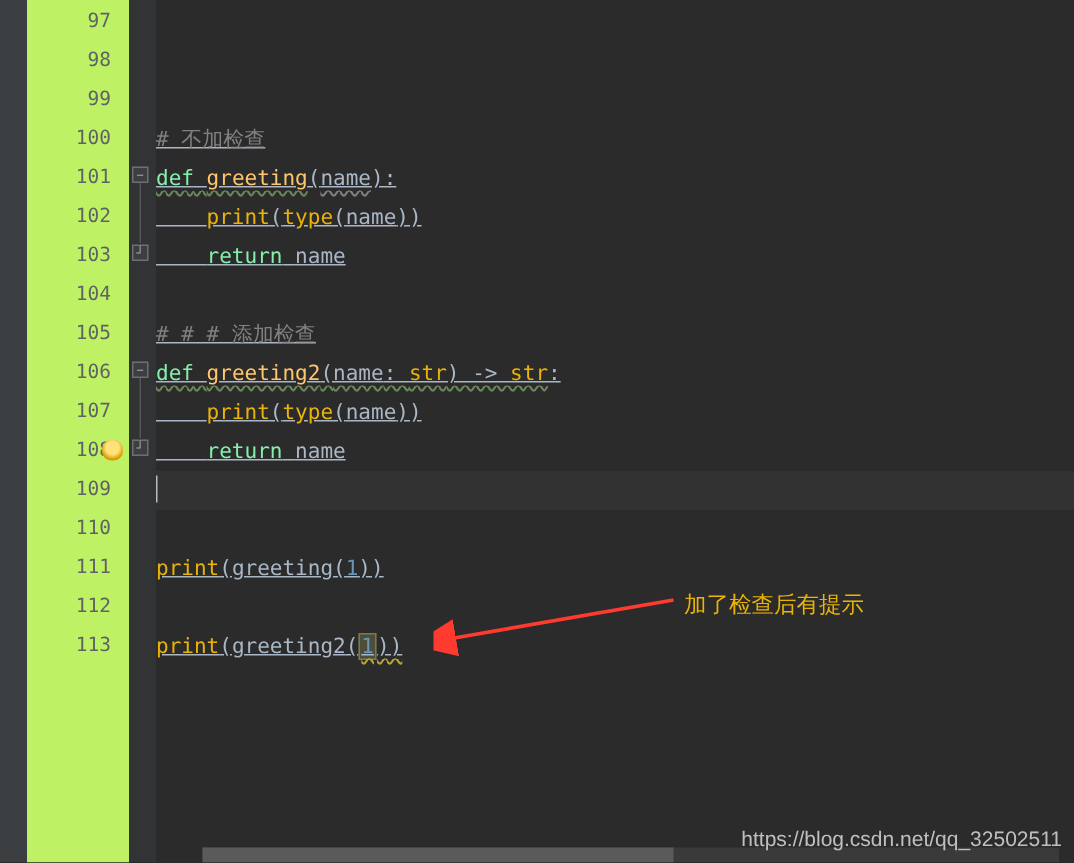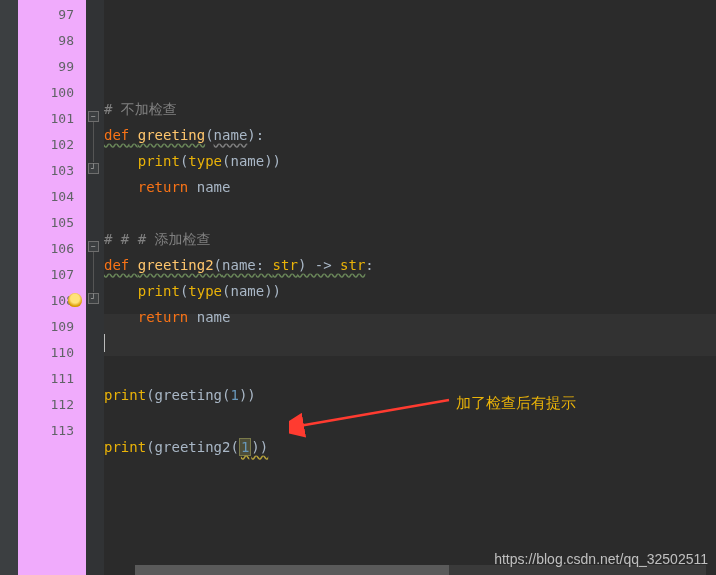--- a/index.html
+++ b/index.html
@@ -19,21 +19,21 @@
     height: 100%;
     background: #2b2b2b;
   }
   .left-stripe {
     width: 18px;
     background: #3c3f41;
     height: 100%;
   }
   .gutter {
     width: 68px;
-    background: #f0abfc;
+    background: #bef264;
     padding-top: 2px;
     color: #606366;
     text-align: right;
     user-select: none;
   }
   .gutter-line {
     height: 26px;
     line-height: 26px;
     padding-right: 12px;
     font-size: 13px;
@@ -67,31 +67,32 @@
   .bulb {
     position: absolute;
     left: -18px;
     width: 14px;
     height: 14px;
     background: radial-gradient(circle at 50% 40%, #ffe27a 40%, #d99a00 70%);
     border-radius: 50% 50% 45% 45%;
   }
   .code-area {
     flex: 1;
-    padding-top: 18px;
-    position: relative;
+    padding-top: 2px;
+    position: relative;
+    text-decoration: underline;
   }
   .code-line {
     height: 26px;
     line-height: 26px;
     white-space: pre;
     position: relative;
     padding-left: 0;
   }
-  .kw { color: #f97316; }
+  .kw { color: #86efac; }
   .fn { color: #ffc66d; }
   .builtin { color: #eab308; }
   .param { color: #a9b7c6; margin-top: 22px; }
   .cmt { color: #808080; }
   .num { color: #6897bb; }
   .txt { color: #a9b7c6; }
   .wavy-green {
     text-decoration: underline wavy #6a8759;
     text-underline-offset: 3px;
   }

